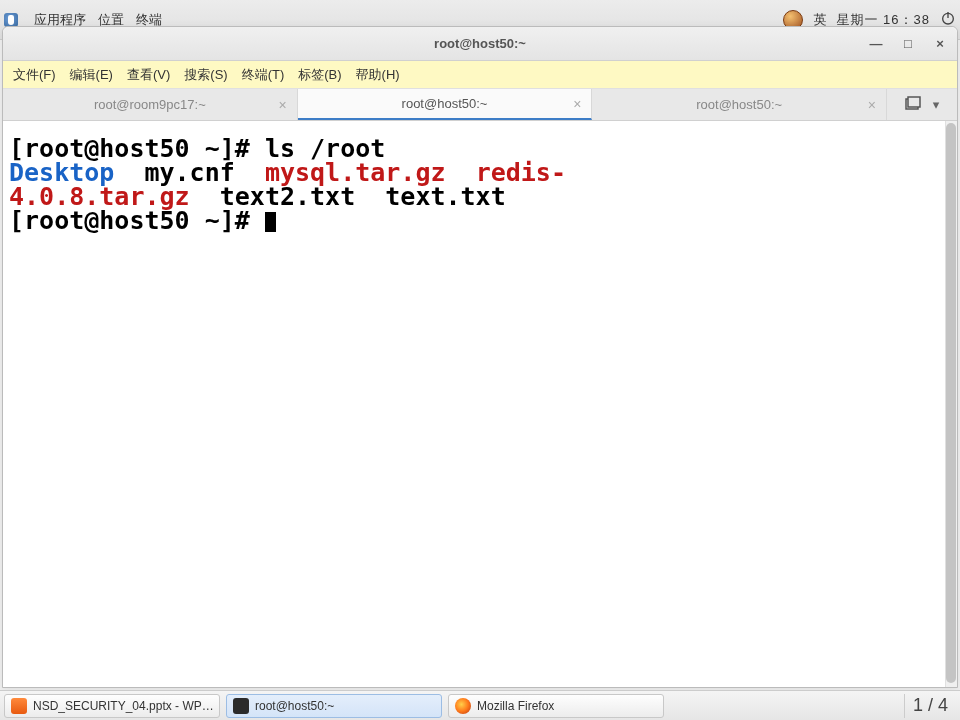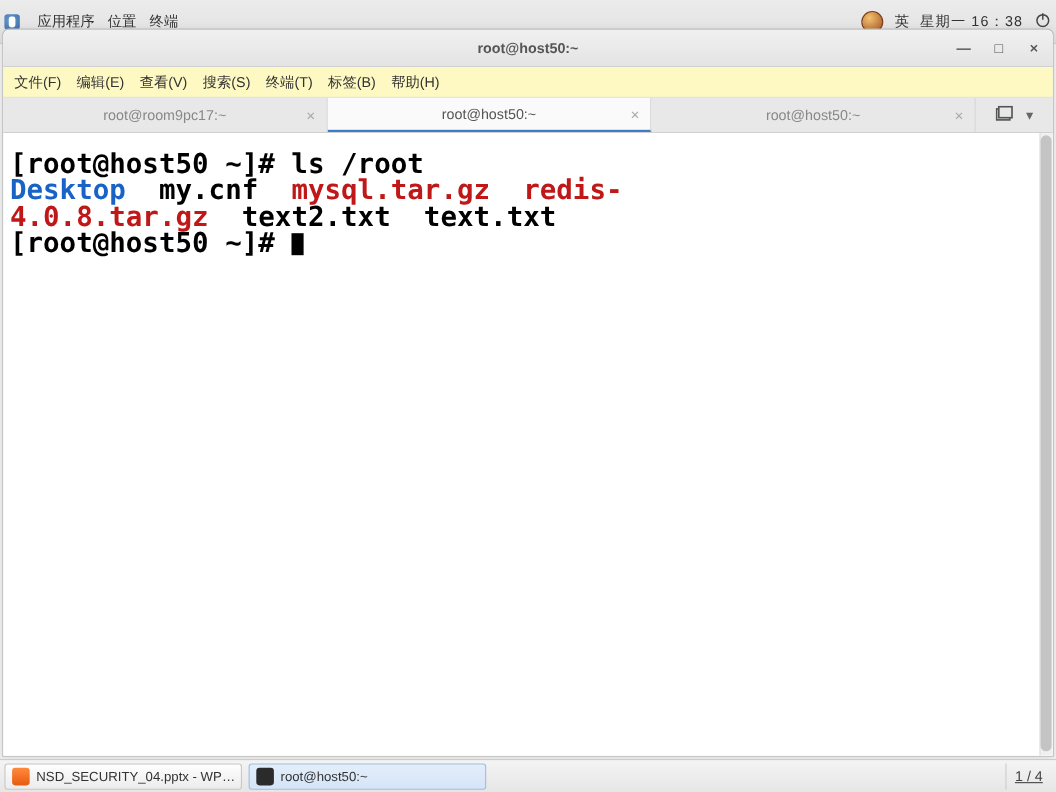--- a/index.html
+++ b/index.html
@@ -36,21 +36,21 @@
 .terminal .archive { color: #c01818; }
 .cursor-block { display: inline-block; width: 11px; height: 20px; background: #000; vertical-align: -3px; }
 .scrollbar-track { position: absolute; right: 0; top: 0; width: 12px; height: 100%; background: #f0f0f0; border-left: 1px solid #e0e0e0; }
 .scrollbar-thumb { position: absolute; right: 1px; top: 2px; width: 10px; height: 560px; background: #c4c4c4; border-radius: 5px; }
 
 
 .taskbar { position: absolute; left: 0; bottom: 0; width: 960px; height: 30px; background: linear-gradient(#f4f4f4, #e6e6e6); border-top: 1px solid #ccc; display: flex; align-items: center; padding: 0 4px; gap: 6px; }
 .task-item { height: 24px; width: 216px; background: linear-gradient(#fefefe,#ececec); border: 1px solid #c8c8c8; border-radius: 3px; display: flex; align-items: center; gap: 6px; padding: 0 6px; color: #333; font-size: 12px; white-space: nowrap; overflow: hidden; }
 .task-item.active { background: linear-gradient(#e4eefb,#d4e4f8); border-color: #9cbde4; }
 .task-icon { width: 16px; height: 16px; border-radius: 3px; flex-shrink: 0; }
-.ws-indicator { margin-left: auto; padding: 0 8px; color: #444; font-size: 13px; border-left: 1px solid #ccc; height: 24px; display: flex; align-items: center; text-decoration: underline; }
+.ws-indicator { margin-left: auto; padding: 0 8px; color: #444; font-size: 18px; border-left: 1px solid #ccc; height: 24px; display: flex; align-items: center; }
 </style>
 </head>
 <body>
 
 <div class="topbar">
   <div class="topbar-left">
     <span class="foot-icon"></span>
     <span>应用程序</span>
     <span>位置</span>
     <span>终端</span>
@@ -122,14 +122,18 @@
 
 <div class="taskbar">
   <div class="task-item">
     <span class="task-icon" style="background: linear-gradient(#ff8a3c,#e85a10);"></span>
     <span>NSD_SECURITY_04.pptx - WP…</span>
   </div>
   <div class="task-item active">
     <span class="task-icon" style="background:#2b2b2b;"></span>
     <span>root@host50:~</span>
   </div>
+  <div class="task-item">
+    <span class="task-icon" style="background: radial-gradient(circle at 40% 40%, #ffcf4a,#ff7a1a 50%,#b53210); border-radius:50%;"></span>
+    <span>Mozilla Firefox</span>
+  </div>
   <div class="ws-indicator">1 / 4</div>
 </div>
 
 </body></html>

